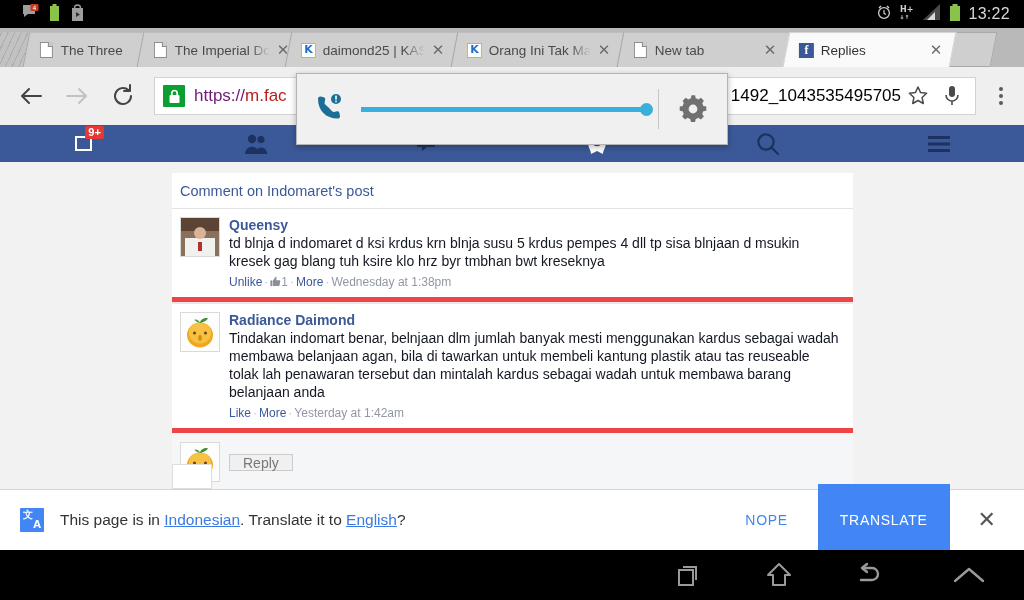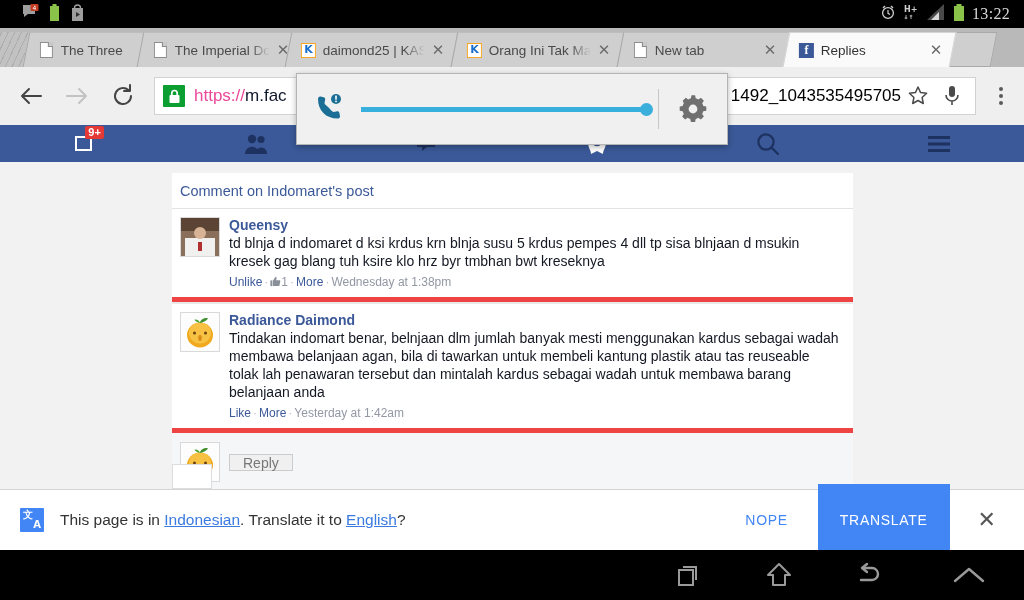--- a/index.html
+++ b/index.html
@@ -22,21 +22,21 @@
     width: 1024px; height: 28px;
     background: #000;
     display: flex; align-items: center;
     box-sizing: border-box;
     padding: 0 8px;
   }
   .sb-left { display: flex; align-items: center; gap: 10px; padding-left: 14px; }
   .sb-right { margin-left: auto; display: flex; align-items: center; gap: 7px; padding-right: 6px; }
   .sb-clock {
     color: #d8d8d8; font-size: 16px; letter-spacing: .3px;
-    font-family: Liberation Serif, serif;
+    font-family: Liberation Sans, sans-serif;
     text-align: right;
   }
   .sb-ico { display: block; }
 
   
   .tabstrip {
     position: absolute; top: 28px; left: 0;
     width: 1024px; height: 39px;
     background: #c9c9c9;
     overflow: hidden;
@@ -147,22 +147,22 @@
     background: #0b9f32;
     margin: 0 9px 0 8px;
     display: flex; align-items: center; justify-content: center;
     border-radius: 1px;
   }
   .url-text {
     font-size: 17px; white-space: nowrap; overflow: hidden;
     flex: 1 1 auto;
     font-family: "Liberation Sans", sans-serif;
   }
-  .url-scheme { color: #ec4899; }
-  .url-host { color: #0f172a; }
+  .url-scheme { color: #701a75; }
+  .url-host { color: #b91c1c; }
   .omni-icon { width: 34px; flex: 0 0 34px; display: flex; align-items: center; justify-content: center; }
   .menu-dots {
     width: 30px; flex: 0 0 30px; margin-right: 8px;
     display: flex; flex-direction: column; align-items: center; gap: 3px;
   }
   .menu-dots i { width: 4px; height: 4px; background: #5a5a5a; border-radius: 50%; display: block; }
 
   
   .volume-popup {
     position: absolute; left: 296px; top: 73px;

